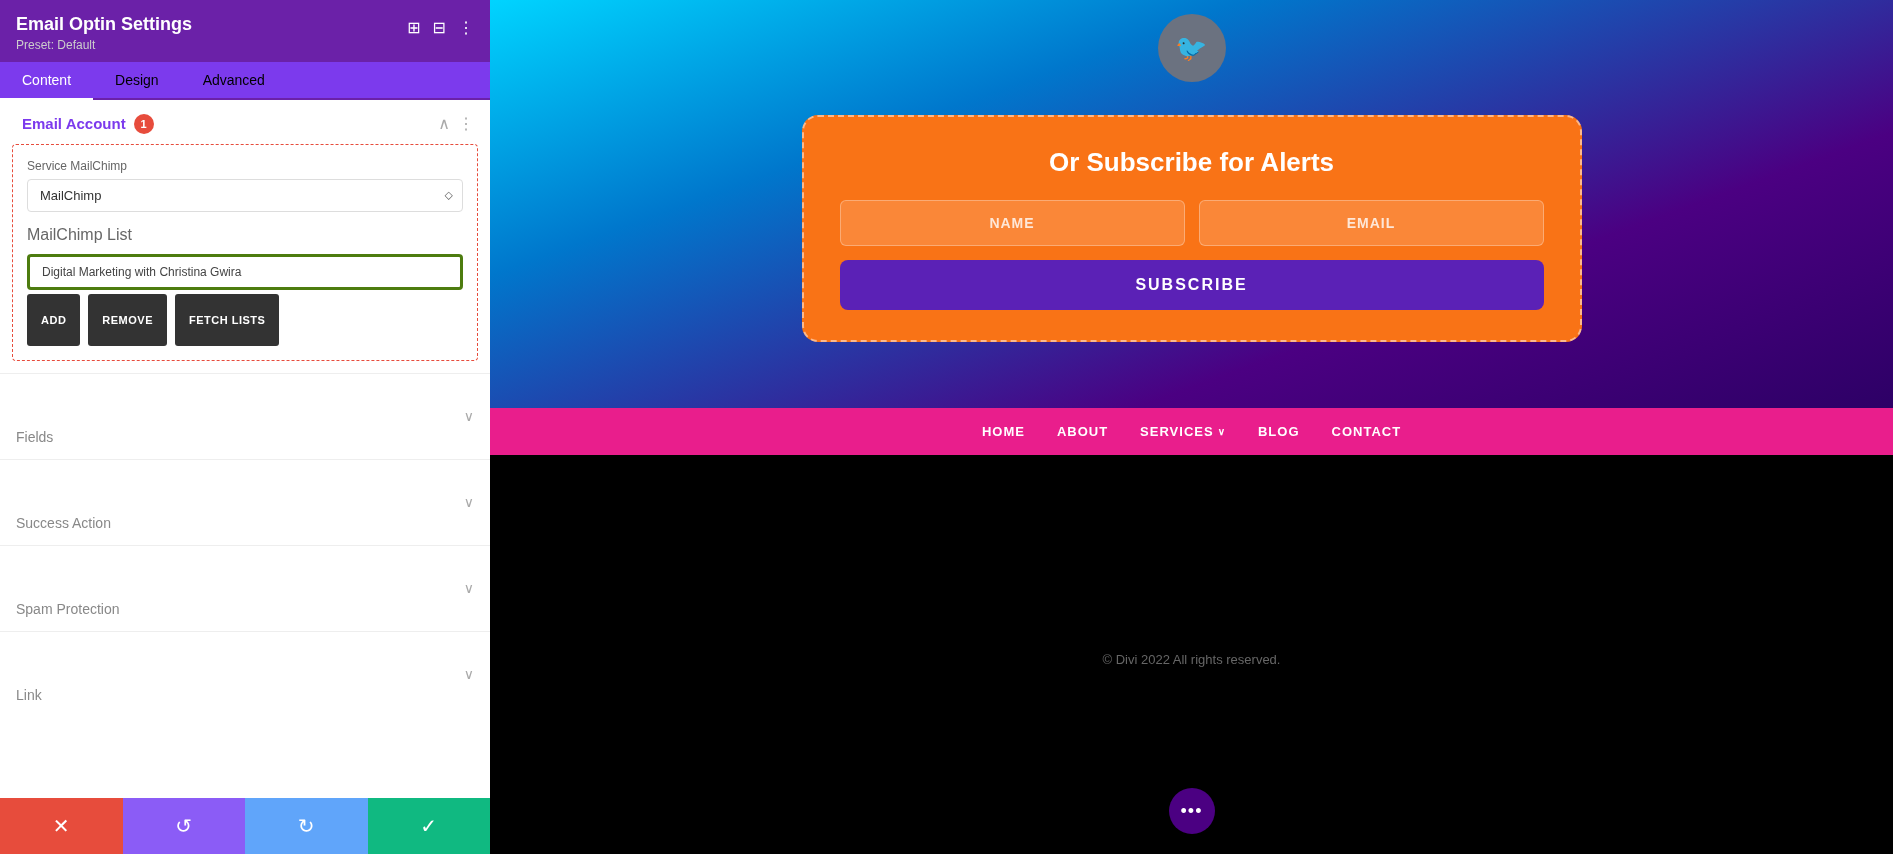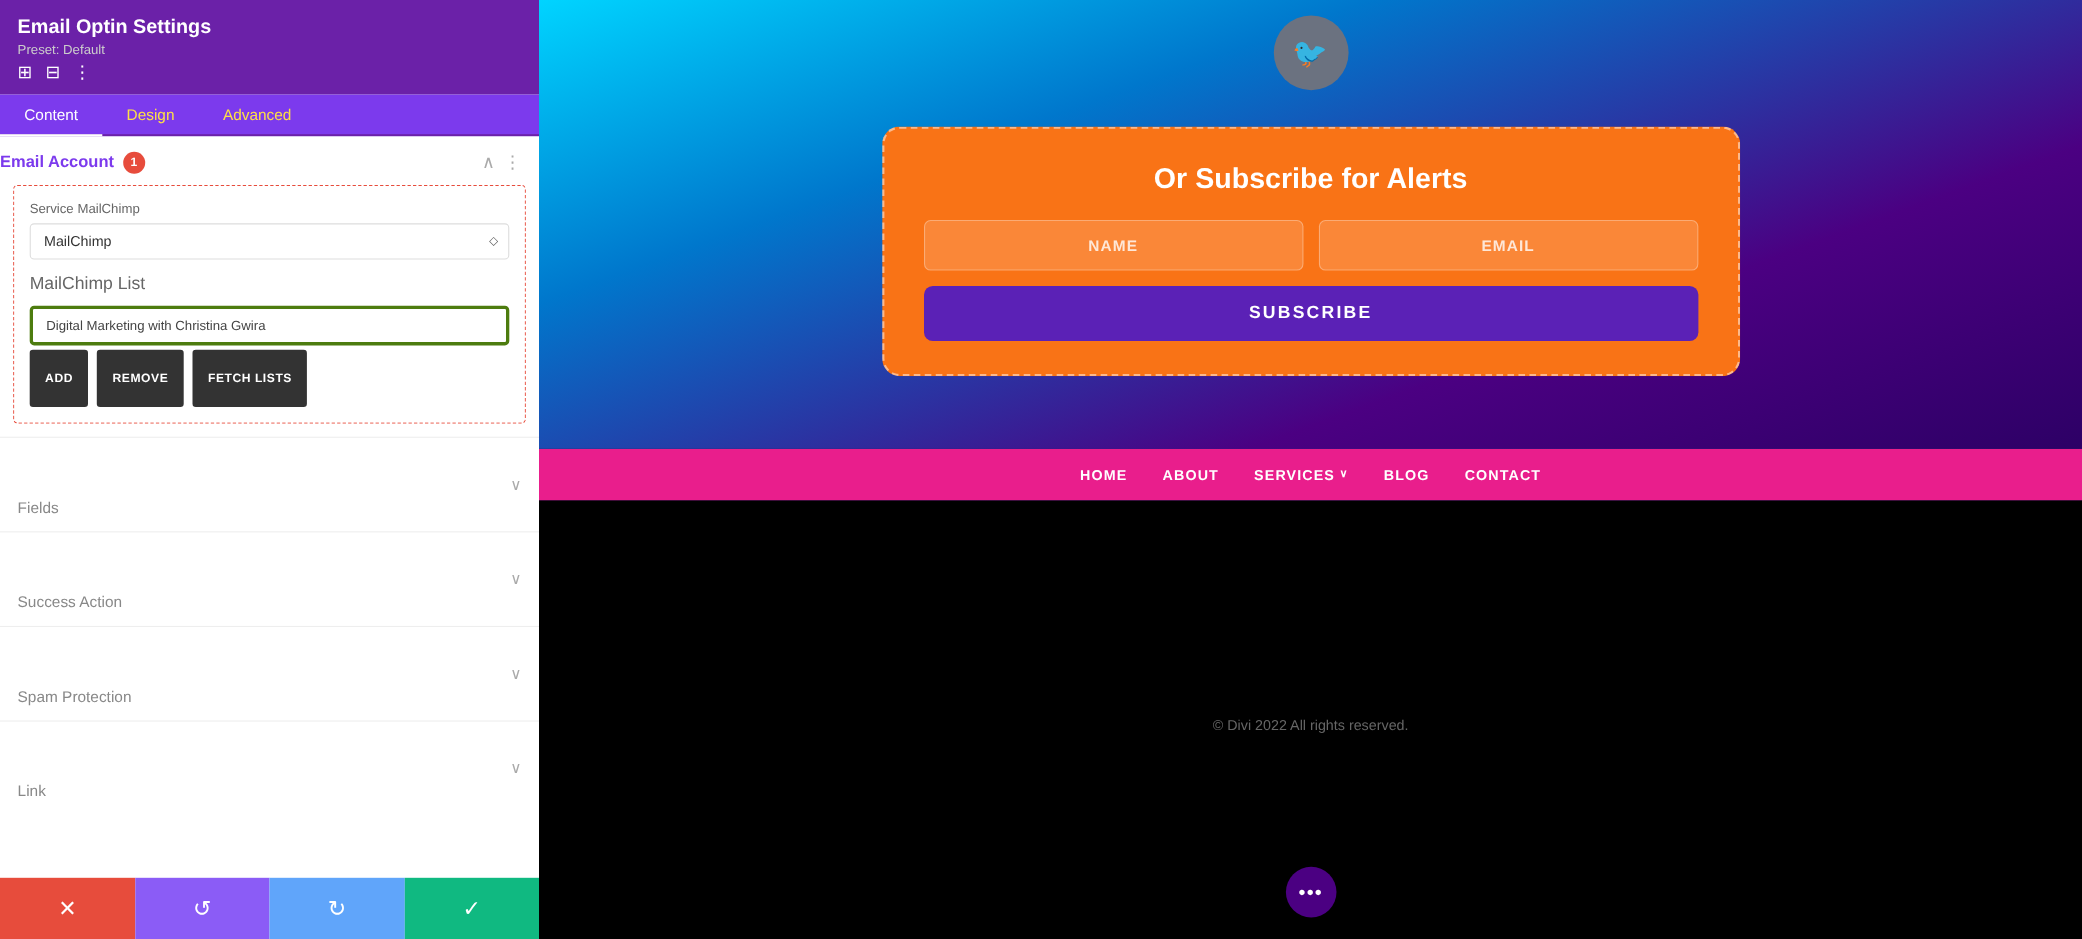--- a/index.html
+++ b/index.html
@@ -15,21 +15,20 @@
       flex-direction: column;
       overflow: hidden;
     }
 
     .panel-header {
       background: #6B21A8;
       padding: 14px 16px 10px 16px;
       display: flex;
       align-items: flex-start;
       justify-content: space-between;
-      flex-direction: column;
     }
 
     .panel-header-left {}
     .panel-title {
       color: #fff;
       font-size: 18px;
       font-weight: 600;
       line-height: 1.2;
     }
     .panel-preset {
@@ -49,21 +48,21 @@
       cursor: pointer;
     }
 
     .tabs-row {
       background: #7C3AED;
       display: flex;
       border-bottom: 2px solid #6B21A8;
     }
     .tab {
       padding: 10px 22px;
-      color: #fde047;
+      color: #000000;
       font-size: 14px;
       cursor: pointer;
       font-weight: 500;
       border-bottom: 2px solid transparent;
       margin-bottom: -2px;
     }
     .tab.active {
       color: #fff;
       border-bottom: 2px solid #fff;
     }
@@ -72,21 +71,21 @@
       flex: 1;
       overflow-y: auto;
       background: #fff;
     }
 
     
     .section-header {
       display: flex;
       align-items: center;
       justify-content: space-between;
-      padding: 14px 16px 10px 0;
+      padding: 14px 16px 10px 22px;
     }
     .section-title-row {
       display: flex;
       align-items: center;
       gap: 8px;
     }
     .section-title {
       color: #7C3AED;
       font-size: 15px;
       font-weight: 600;

